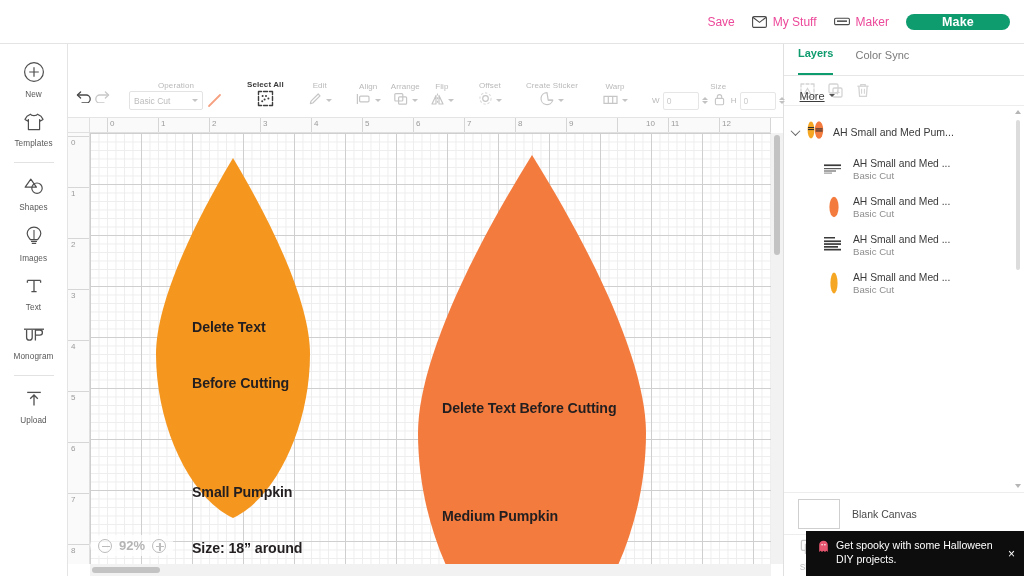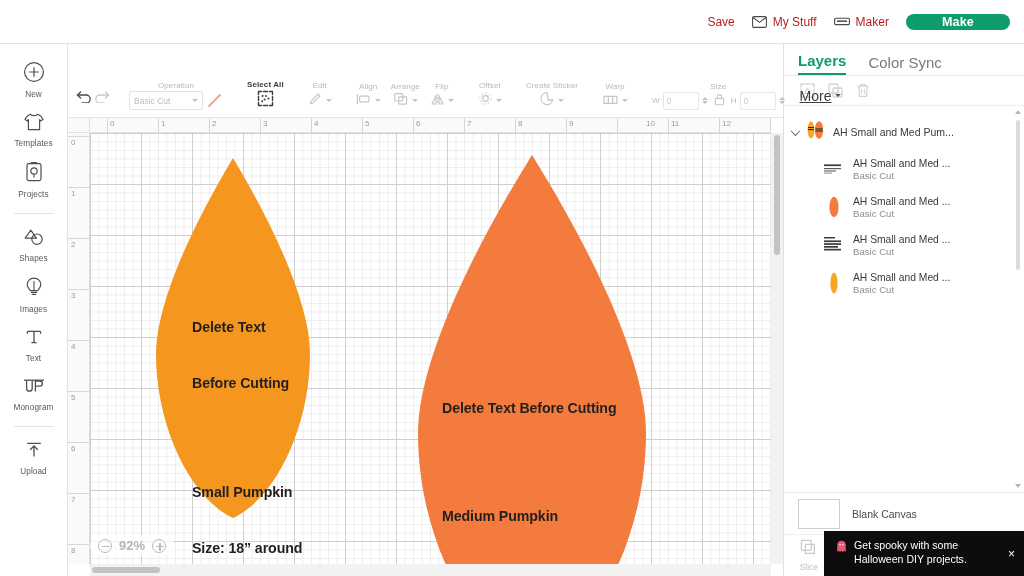--- a/index.html
+++ b/index.html
@@ -18,21 +18,21 @@
     background: #fff; border-bottom: 1px solid #e4e4e4;
     padding: 0 14px 0 30px;
   }
   .proj-title {
     font-size: 15.5px; color: #2b2b2b; font-weight: 600; letter-spacing: .1px;
     cursor: pointer; display: flex; align-items: center; gap: 6px;
   }
   .chev-dn { width: 9px; height: 9px; border-right: 1.6px solid #3c3c3c; border-bottom: 1.6px solid #3c3c3c;
              transform: rotate(45deg) translate(-2px,-2px); }
   .hdr-right { margin-left: auto; display: flex; align-items: center; gap: 17px; }
-  .hdr-link { font-size: 12px; color: #b91c1c; display: flex; align-items: center; gap: 6px; cursor: pointer; }
+  .hdr-link { font-size: 12px; color: #ec4899; display: flex; align-items: center; gap: 6px; cursor: pointer; }
   .hdr-link svg { display: block; }
   .make-btn {
     background: #0e9b6e; color: #fff; border: 0; border-radius: 18px;
     height: 16px; padding: 0 36px; font-size: 12.5px; font-weight: 700;
     font-family: inherit; cursor: pointer; letter-spacing: .2px;
   }
 
   
   .body { flex: 1; display: flex; min-height: 0; }
 
@@ -71,21 +71,21 @@
   }
   .op-swatch { width: 17px; height: 17px; display: flex; align-items: center; justify-content: center; cursor: pointer; }
   .caret { width: 0; height: 0; border-left: 3px solid transparent; border-right: 3px solid transparent; border-top: 3.6px solid #c4c4c4; }
   .caret.dk { border-top-color: #555; }
   .size-in { width: 36px; height: 18px; border: 1px solid #e6e6e6; border-radius: 2px; background: #fff;
              font-size: 8.5px; color: #c9c9c9; padding: 0 3px; font-family: inherit; }
   .spin { display: flex; flex-direction: column; gap: 1px; cursor: pointer; }
   .spin i { width: 0; height: 0; border-left: 3px solid transparent; border-right: 3px solid transparent; }
   .spin i.up { border-bottom: 3.4px solid #c2c2c2; }
   .spin i.dn { border-top: 3.4px solid #c2c2c2; }
-  .more-btn { font-size: 14px; color: #3c3c3c; display: flex; align-items: center; gap: 4px; cursor: pointer; margin-left: 10px; text-decoration: underline; }
+  .more-btn { font-size: 11px; color: #3c3c3c; display: flex; align-items: center; gap: 4px; cursor: pointer; margin-left: 10px; text-decoration: underline; }
 
   
   .canvas-wrap { flex: 1; position: relative; min-height: 0; background: #fff; overflow: hidden; }
   .ruler-h {
     position: absolute; left: 22px; top: 0; right: 12px; height: 15px;
     background: #fafafa; border-bottom: 1px solid #e0e0e0; overflow: hidden;
   }
   .ruler-v {
     position: absolute; left: 0; top: 15px; bottom: 12px; width: 22px;
     background: #fafafa; border-right: 1px solid #e0e0e0; overflow: hidden;
@@ -130,21 +130,21 @@
 
   .scroll-h { position: absolute; left: 22px; right: 12px; bottom: 0; height: 12px; background: #f2f2f2; }
   .scroll-h .thumb { position: absolute; left: 2px; top: 3px; width: 68px; height: 6px; background: #c3c3c3; border-radius: 3px; }
   .scroll-v { position: absolute; right: 0; top: 15px; bottom: 12px; width: 12px; background: #f2f2f2; }
   .scroll-v .thumb { position: absolute; top: 2px; left: 3px; width: 6px; height: 120px; background: #c3c3c3; border-radius: 3px; }
 
   
   .rpanel { width: 241px; flex: 0 0 241px; background: #fff; border-left: 1px solid #e0e0e0;
             display: flex; flex-direction: column; min-height: 0; }
   .rtabs { height: 32px; display: flex; align-items: flex-end; gap: 22px; padding: 0 14px; border-bottom: 1px solid #e6e6e6; }
-  .rtab { font-size: 15px; color: #7a7a7a; padding-bottom: 4px; cursor: pointer; }
+  .rtab { font-size: 11px; color: #7a7a7a; padding-bottom: 14px; cursor: pointer; }
   .rtab.active { color: #0e9b6e; font-weight: 600; border-bottom: 2.2px solid #0e9b6e; }
   .rtools { height: 30px; display: flex; align-items: center; gap: 13px; padding: 0 16px; border-bottom: 1px solid #ededed; }
   .rtool { cursor: pointer; display: flex; }
   .layers-list { flex: 1; overflow: hidden; position: relative; padding-top: 8px; }
   .lgroup { display: flex; align-items: center; gap: 6px; padding: 6px 10px 6px 8px; cursor: pointer; }
   .lgroup .gname { font-size: 10.5px; color: #3a3a3a; }
   .lrow { display: flex; align-items: center; gap: 10px; padding: 6px 10px 6px 40px; cursor: pointer; }
   .lrow .thumb { width: 19px; flex: 0 0 19px; height: 26px; display: flex; align-items: center; justify-content: center; }
   .lrow .ltxt { display: flex; flex-direction: column; gap: 1px; }
   .lrow .lname { font-size: 10.3px; color: #3a3a3a; }
@@ -162,21 +162,21 @@
   .canvas-sw { width: 42px; height: 30px; border: 1px solid #cfcfcf; background: #fff; cursor: pointer; }
   .canvas-lbl { font-size: 10.5px; color: #4a4a4a; }
 
   .obtools { height: 42px; display: flex; align-items: flex-start; justify-content: space-around;
              padding: 4px 6px 0; border-top: 1px solid #ededed; }
   .obtool { display: flex; flex-direction: column; align-items: center; gap: 2px; cursor: pointer; position: relative; }
   .obtool .oblbl { font-size: 8.4px; color: #bdbdbd; }
   .obtool.has-caret .obrow { display: flex; align-items: center; gap: 3px; }
 
   .notif {
-    position: absolute; right: 0; bottom: 0; width: 200px; background: #0d0d0d; color: #fff;
+    position: absolute; right: 0; bottom: 0; width: 218px; background: #0d0d0d; color: #fff;
     padding: 8px 26px 9px 12px; display: flex; align-items: flex-start; gap: 7px;
   }
   .notif .msg { font-size: 10.6px; line-height: 1.3; }
   .notif .close { position: absolute; right: 9px; top: 50%; transform: translateY(-50%);
                   font-size: 12px; color: #fff; cursor: pointer; line-height: 1; }
 </style>
 </head>
 <body>
 
 <div class="app">
@@ -224,31 +224,20 @@
 
       <div class="rail-item">
         <span>
           <svg width="22" height="20" viewBox="0 0 22 20">
               <path d="M7.5 2.2 L4 4.2 L2 7.4 L4.6 9 L5.4 7.6 L5.4 17.6 L16.6 17.6 L16.6 7.6 L17.4 9 L20 7.4 L18 4.2 L14.5 2.2 C13.8 4 8.2 4 7.5 2.2 Z" fill="none" stroke="#4f4f4f" stroke-width="1.2" stroke-linejoin="round"></path>
             </svg>
         </span>
         <span class="lbl">Templates</span>
       </div>
 
-      <div class="rail-item">
-        <span>
-          <svg width="20" height="22" viewBox="0 0 20 22">
-              <rect x="3" y="2.6" width="14" height="17" rx="1.8" fill="none" stroke="#4f4f4f" stroke-width="1.2"></rect>
-              <path d="M7.4 2.6 V1.6 h5.2 v1" fill="none" stroke="#4f4f4f" stroke-width="1.2"></path>
-              <circle cx="10" cy="10" r="3.2" fill="none" stroke="#4f4f4f" stroke-width="1.2"></circle>
-              <path d="M10 13.2 v3.4" stroke="#4f4f4f" stroke-width="1.2"></path>
-            </svg>
-        </span>
-        <span class="lbl">Projects</span>
-      </div>
 
       <div class="rail-sep"></div>
 
       <div class="rail-item">
         <span>
           <svg width="22" height="20" viewBox="0 0 22 20">
               <path d="M7.8 3.2 L13.4 11.2 L2.2 11.2 Z" fill="none" stroke="#4f4f4f" stroke-width="1.2" stroke-linejoin="round"></path>
               <circle cx="14" cy="12.2" r="5.2" fill="none" stroke="#4f4f4f" stroke-width="1.2"></circle>
             </svg>
         </span>

